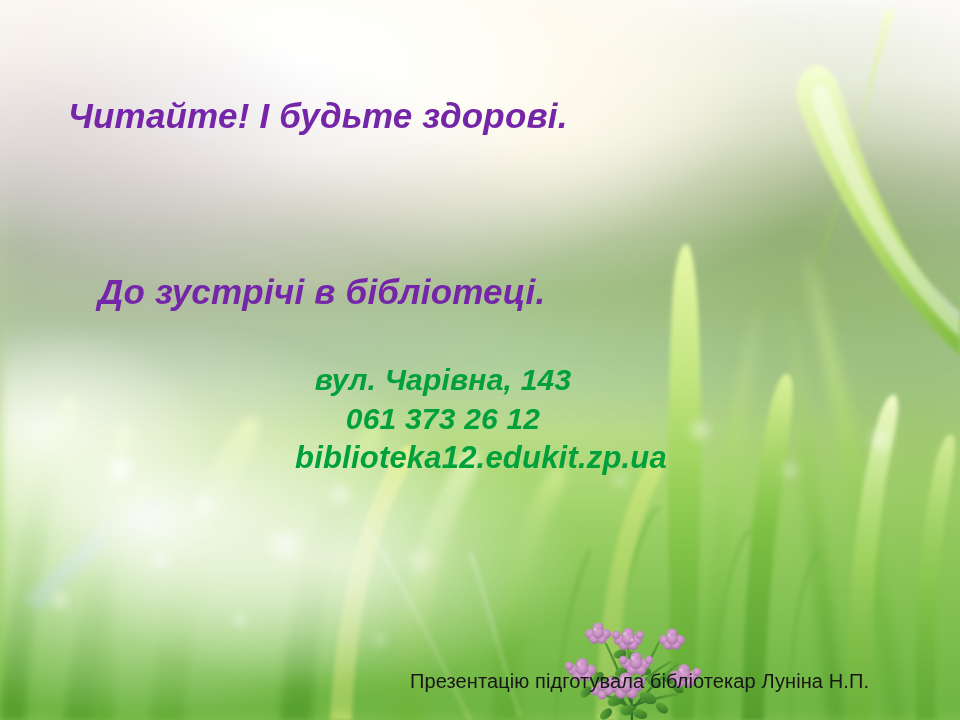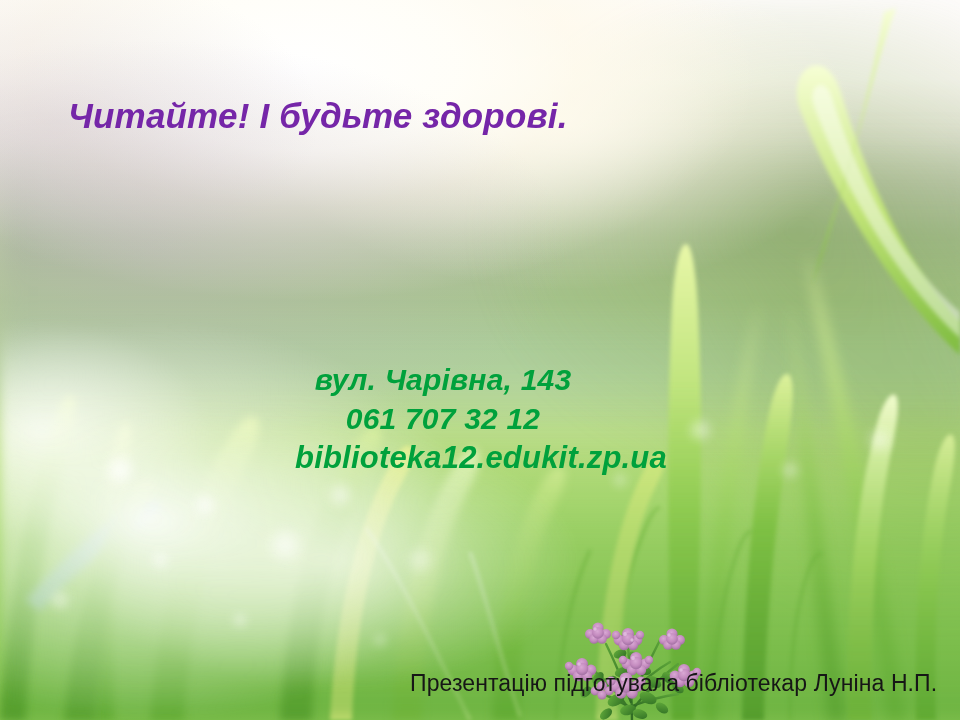--- a/index.html
+++ b/index.html
@@ -185,21 +185,21 @@
   }
   #addr-street { top: 363px; }
   #addr-phone  { top: 402px; }
   #addr-site   { top: 440px; font-size: 31px; margin-left: 38px; }
 
   #footer-credit {
     position: absolute;
     left: 410px;
     top: 670px;
     color: #161616;
-    font-size: 23px;
+    font-size: 20px;
     font-style: normal;
     font-weight: normal;
     white-space: nowrap;
     letter-spacing: 0.1px;
   }
 </style>
 </head>
 <body>
 
 <div id="slide">
@@ -442,20 +442,21 @@
           <circle cx="141" cy="53" r="1.7"></circle>
         <circle cx="105" cy="76" r="1.9"></circle>
           <circle cx="51" cy="82" r="1.8"></circle>
         <circle cx="153" cy="88" r="1.8"></circle>
           <circle cx="95" cy="97" r="2.1"></circle>
       </g>
     </svg>
   </div>
 
   <div class="txt purple" id="line-1">Читайте! І будьте здорові.</div>
+  <div class="txt purple" id="line-3">До зустрічі в бібліотеці.</div>
 
   <div class="txt green" id="addr-street">вул. Чарівна, 143</div>
-  <div class="txt green" id="addr-phone">061 707 32 12</div>
+  <div class="txt green" id="addr-phone">061 373 26 12</div>
   <div class="txt green" id="addr-site">biblioteka12.edukit.zp.ua</div>
 
   <div id="footer-credit">Презентацію підготувала бібліотекар Луніна Н.П.</div>
 
 </div>
 
 </body></html>

